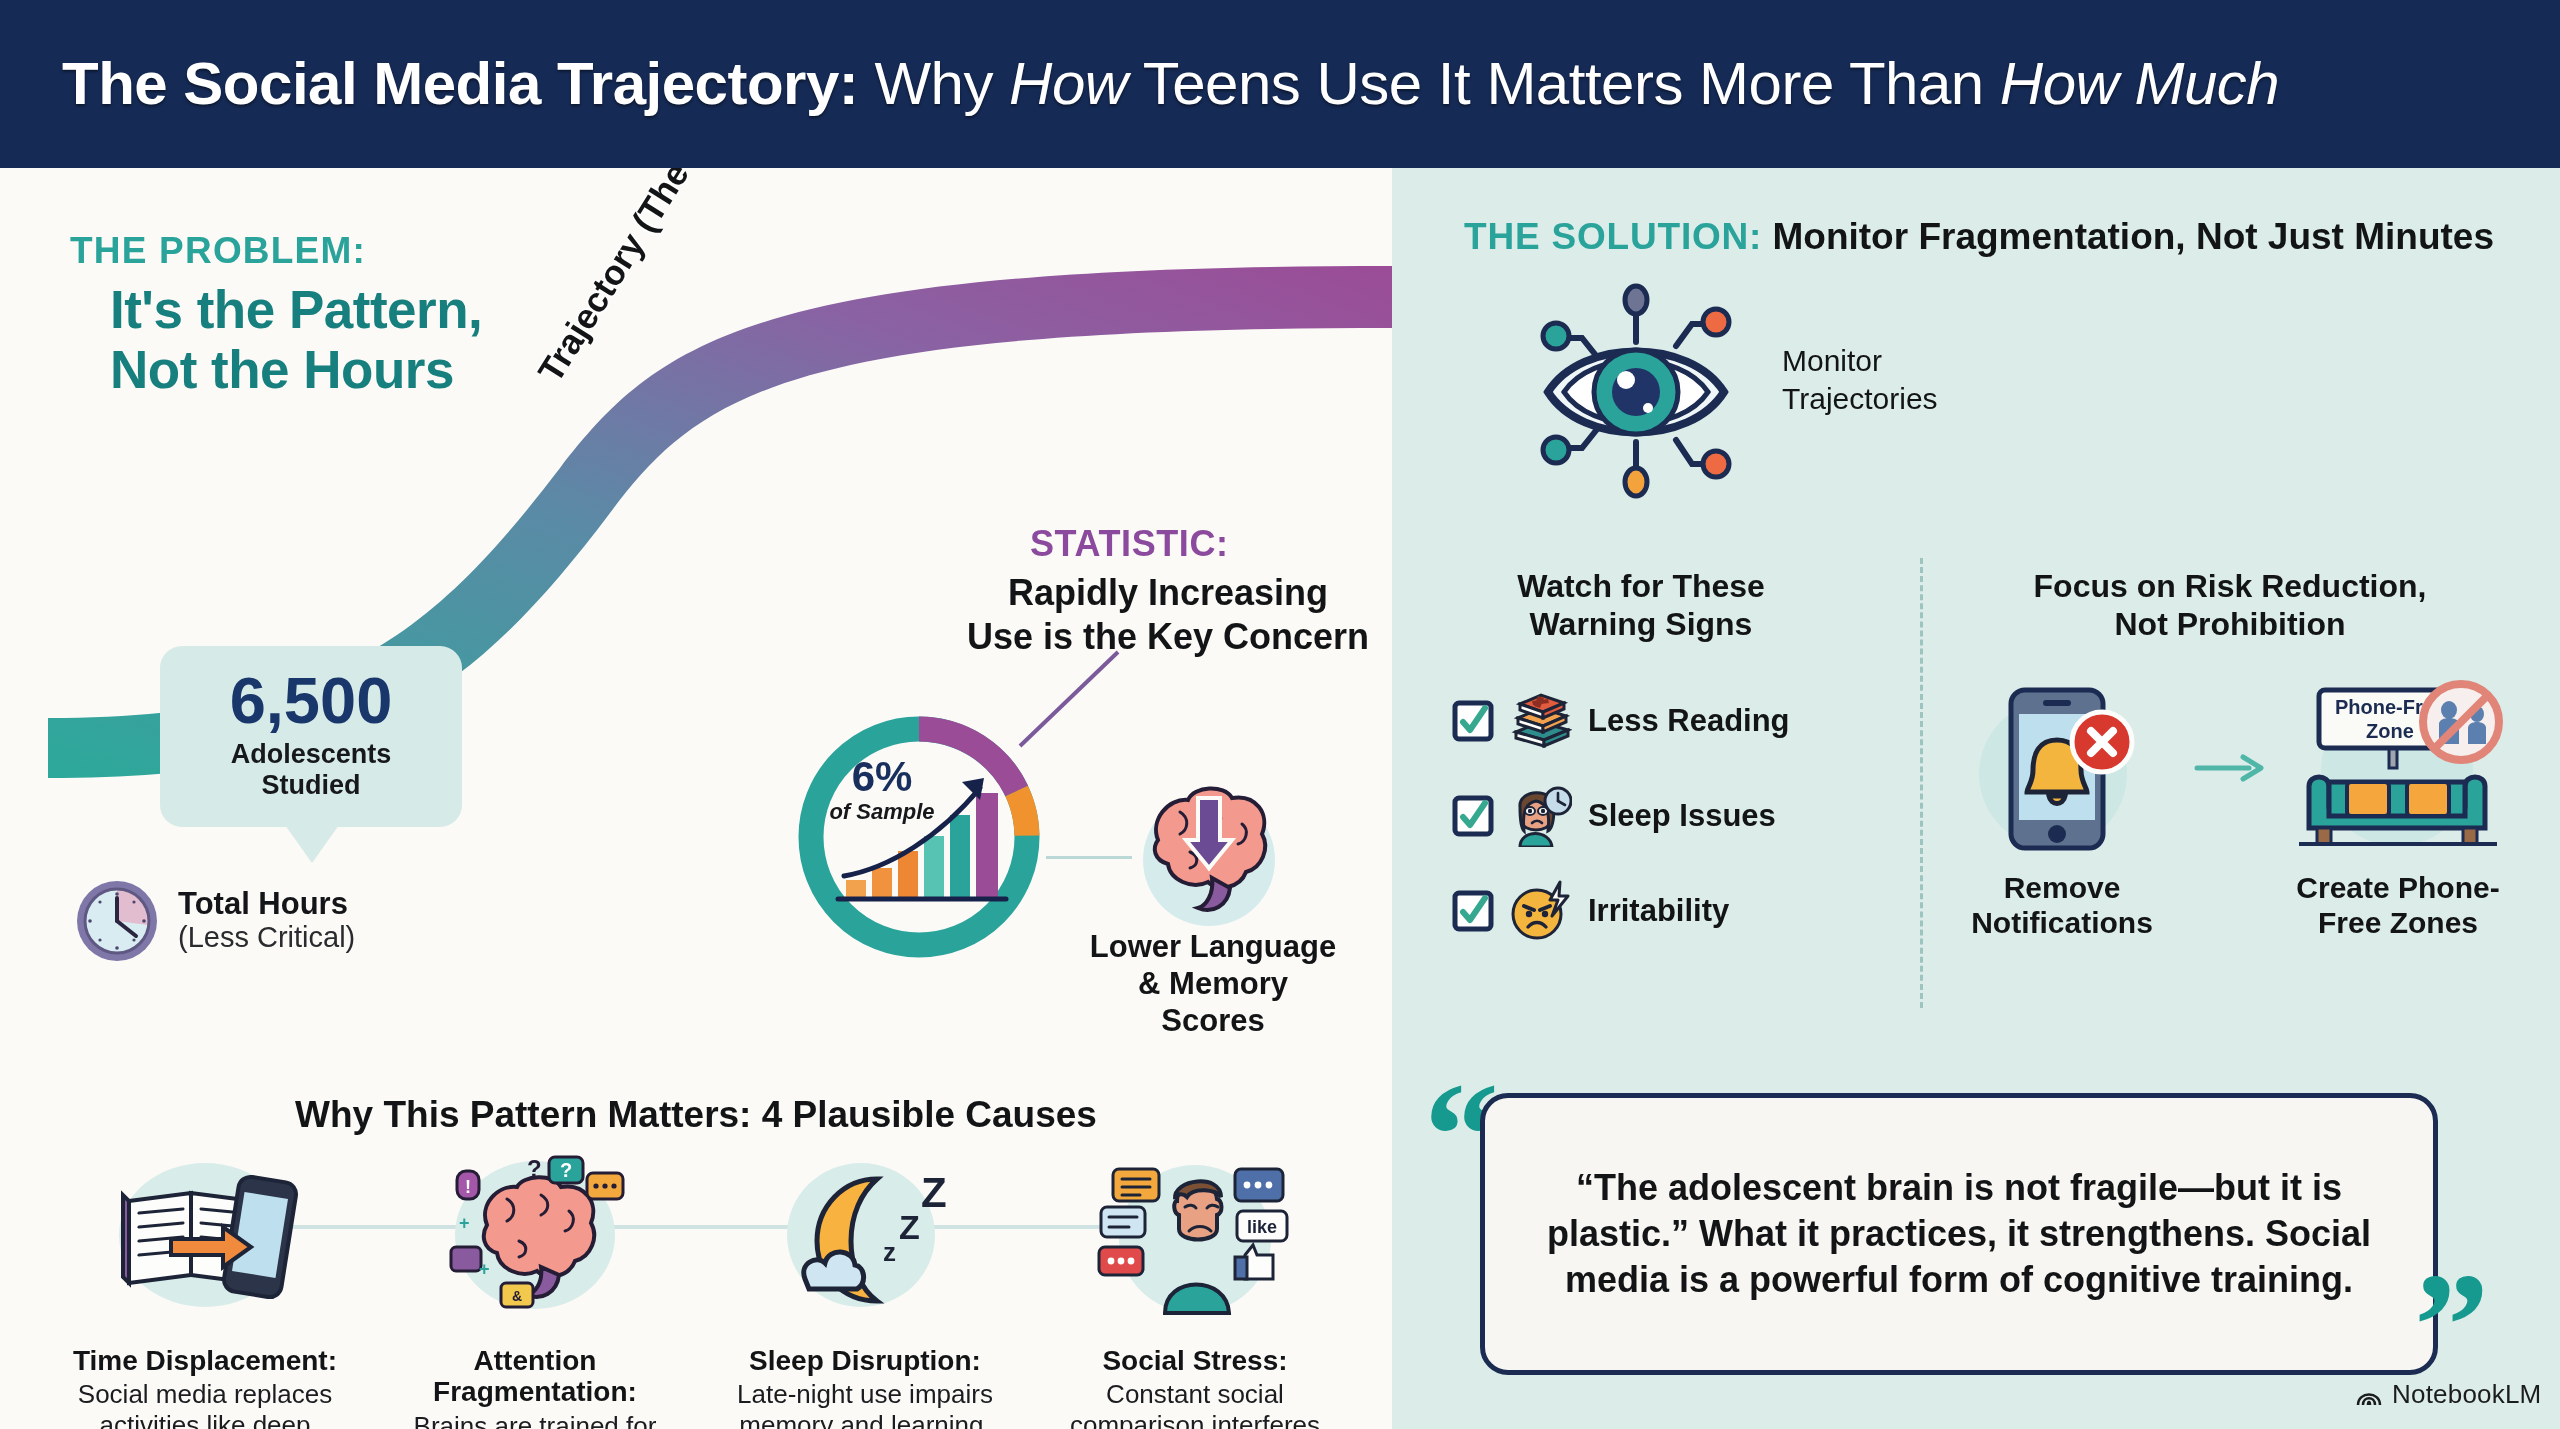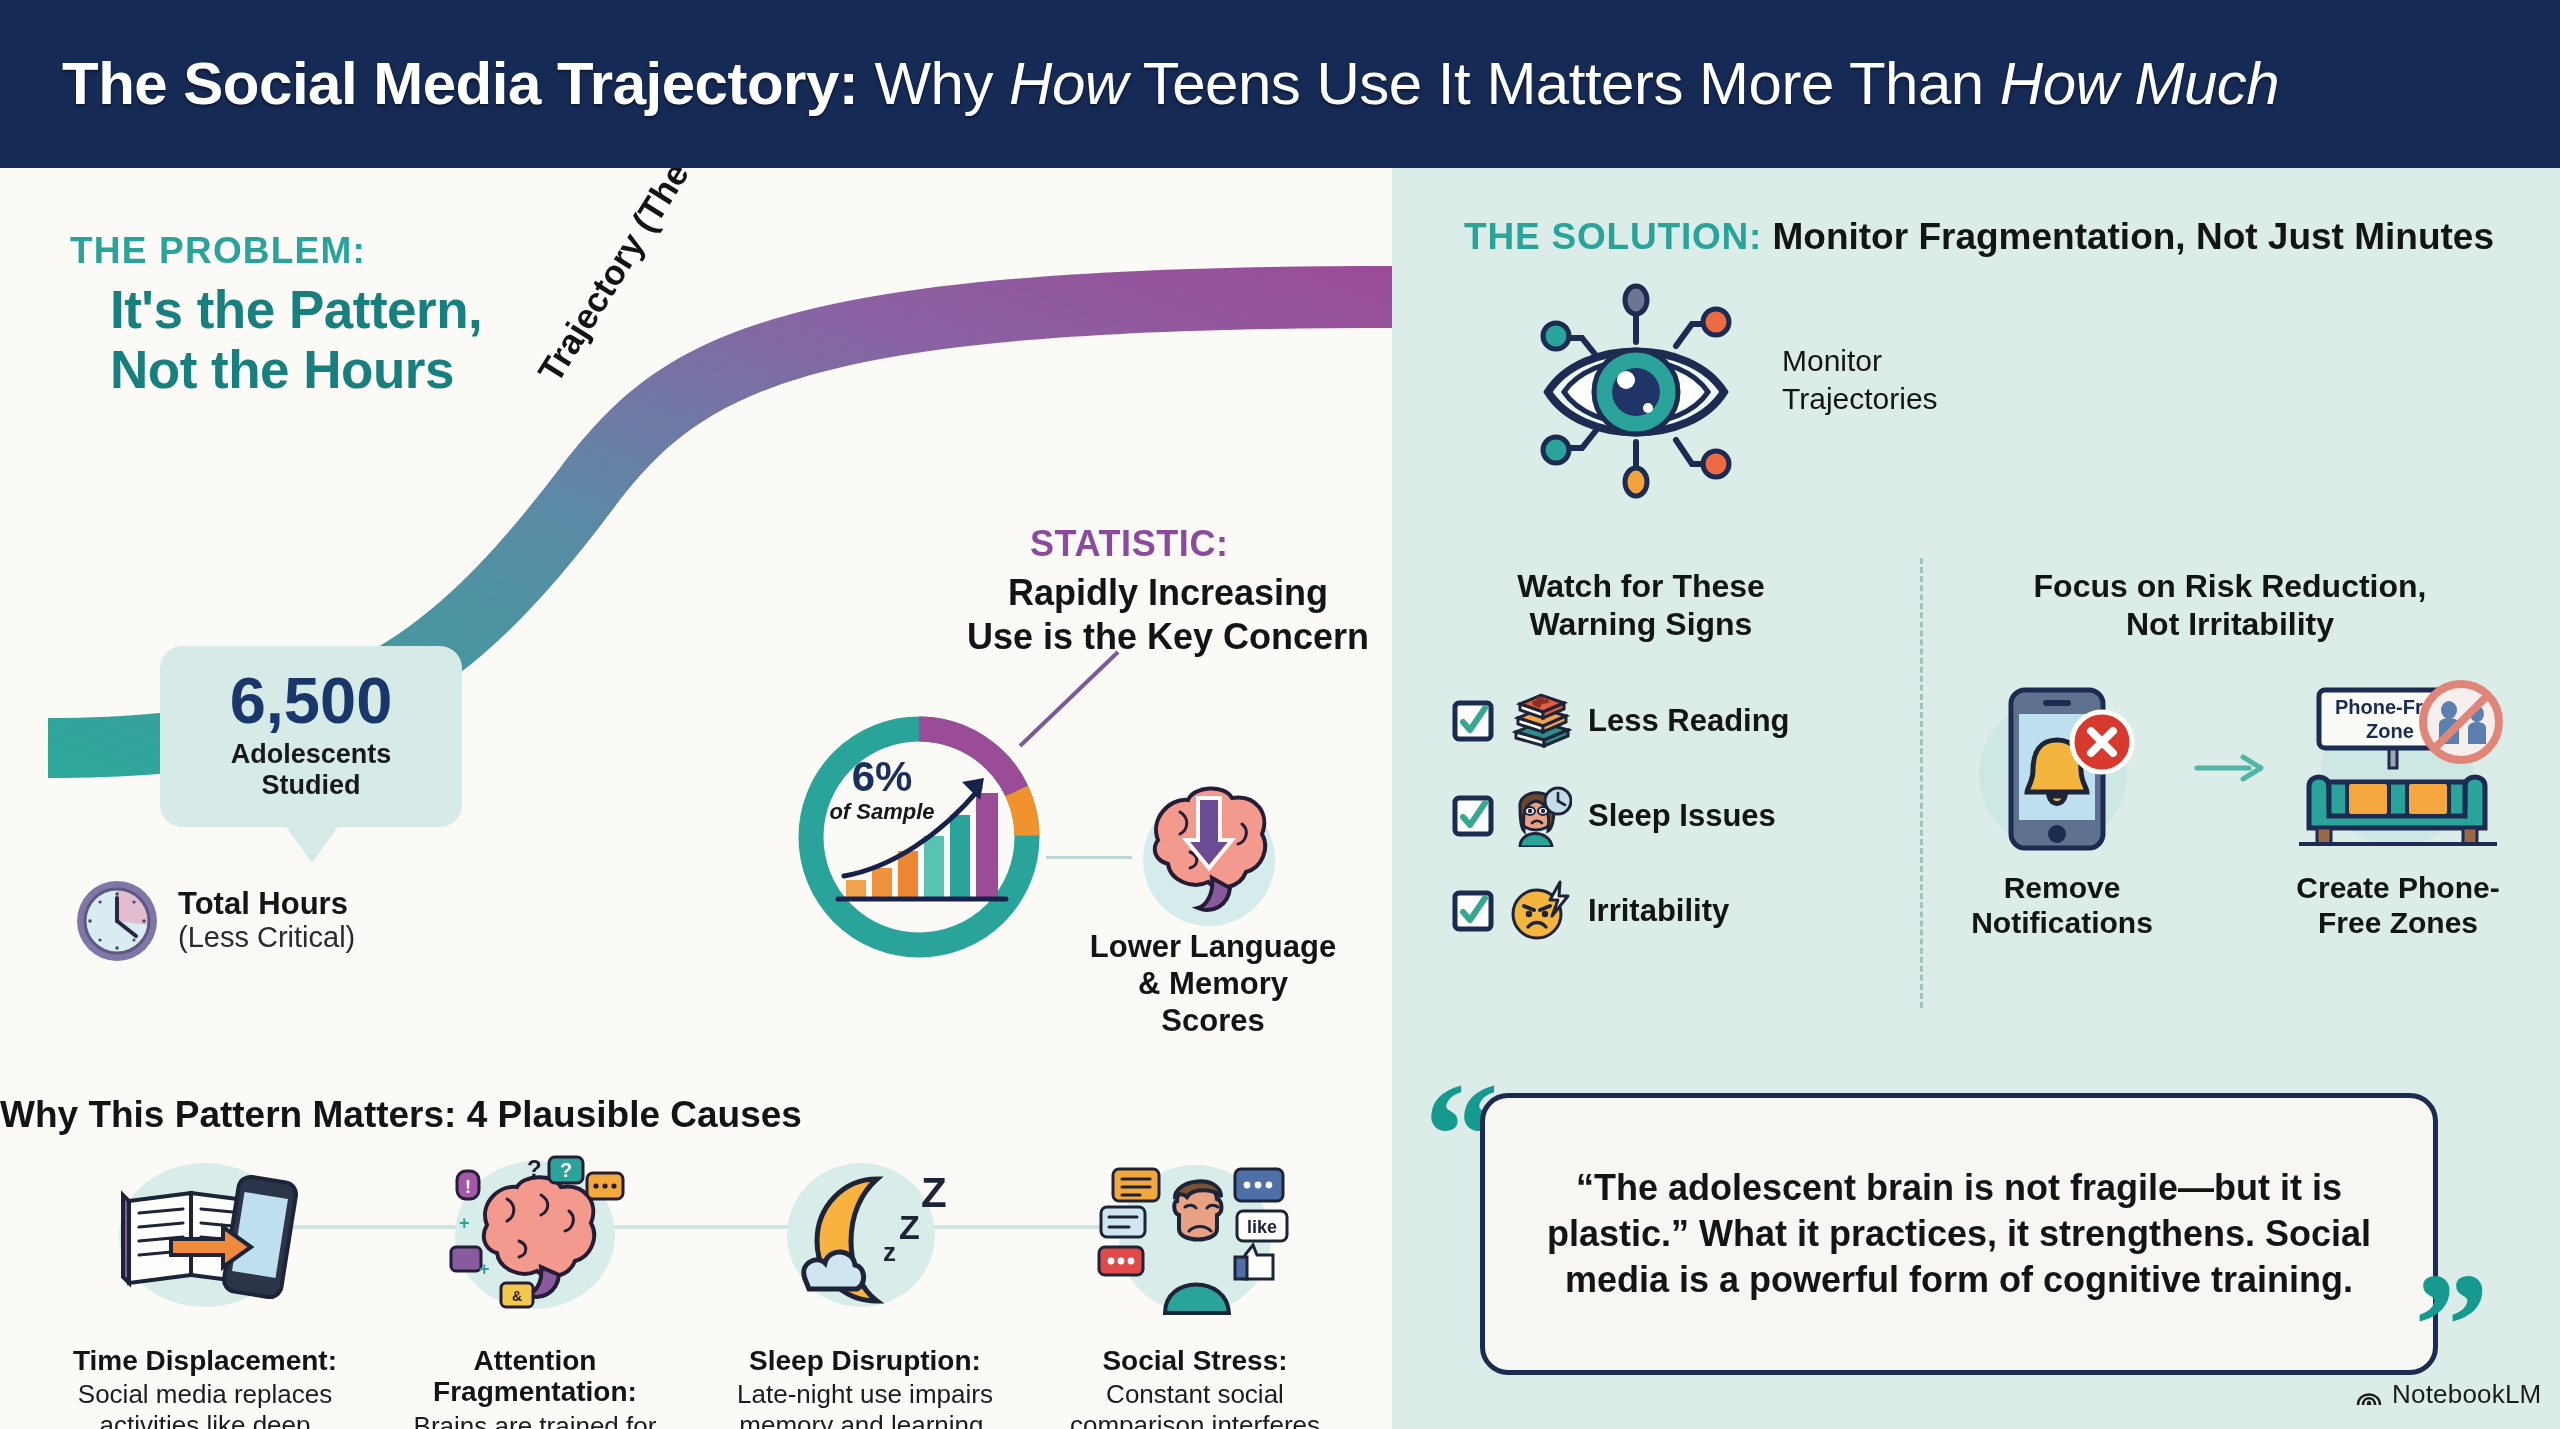--- a/index.html
+++ b/index.html
@@ -54,21 +54,21 @@
   #donut-pct .big{color:#192F5D;font-size:42px;font-weight:700;line-height:1;}
   #donut-pct .sm{color:#16181b;font-size:22px;font-weight:700;line-height:1.1;margin-top:2px;font-style:italic;}
 
   
   #brain-icon{position:absolute;left:1128px;top:600px;width:162px;height:162px;}
   #outcome-text{position:absolute;left:1088px;top:760px;width:250px;text-align:center;color:#131416;
                 font-size:31px;font-weight:700;line-height:1.2;}
   #donut-brain-link{position:absolute;left:1046px;top:688px;width:86px;height:3px;background:#B9D8D6;}
 
   
-  #causes-title{position:absolute;left:0;top:926px;width:1392px;color:#131416;
+  #causes-title{position:absolute;left:0;top:926px;width:1392px;text-align:center;color:#131416;
                 font-size:37px;font-weight:700;}
   #causes-row{position:absolute;left:40px;top:975px;width:1320px;display:flex;}
   .cause{width:330px;display:flex;flex-direction:column;align-items:center;}
   .cause-art{width:200px;height:180px;position:relative;}
   .cause-title{margin-top:22px;color:#131416;font-size:28px;font-weight:700;text-align:center;line-height:1.12;}
   .cause-body{margin-top:3px;color:#1b1c1f;font-size:26px;text-align:center;line-height:1.18;padding:0 14px;}
   #causes-connector{position:absolute;left:175px;top:1057px;width:1020px;height:4px;background:#CFE4E2;}
 
   
   #solution-head{position:absolute;left:42px;top:48px;width:1090px;text-align:center;font-size:37px;
@@ -468,21 +468,21 @@
           </div>
           <div class="warn-label">Irritability</div>
         </div>
 
       </div>
     </div>
 
     <div id="col-right">
       <div class="col-head">
         <div>Focus on Risk Reduction,</div>
-        <div>Not Irritability</div>
+        <div>Not Prohibition</div>
       </div>
 
       <div id="risk-row">
 
         <div class="risk-col">
           <div class="risk-art">
             <svg viewBox="0 0 210 180" width="210" height="180">
               <circle cx="96" cy="96" r="74" fill="#CDE7E4"></circle>
               <rect x="54" y="12" width="92" height="158" rx="14" fill="#5E7290" stroke="#1B2B52" stroke-width="5"></rect>
               <rect x="62" y="36" width="76" height="106" fill="#BEE0EE"></rect>

